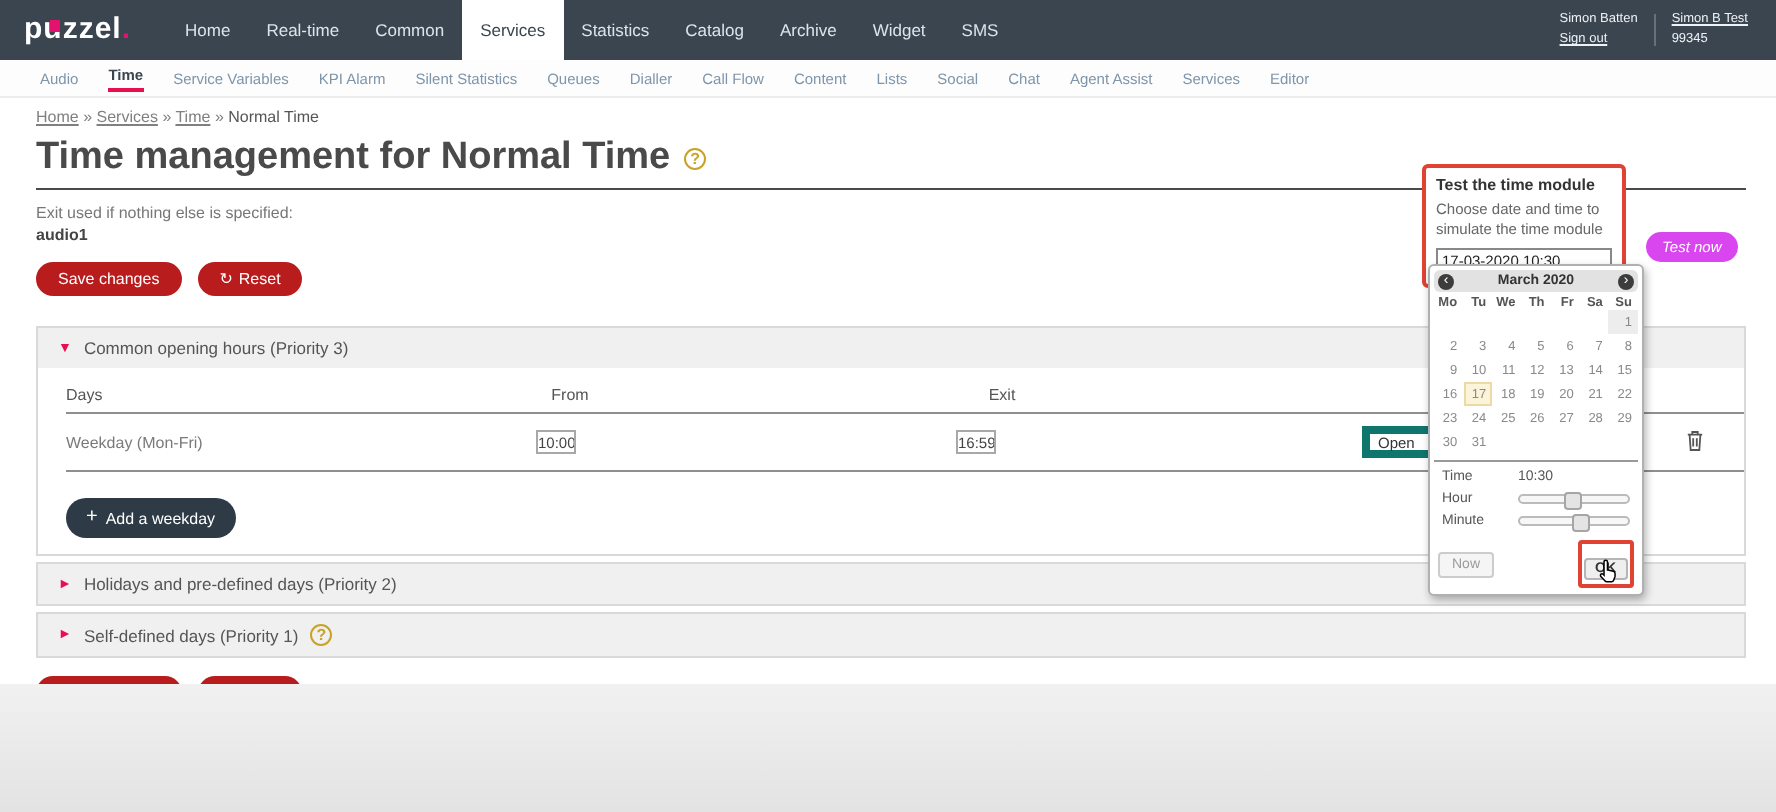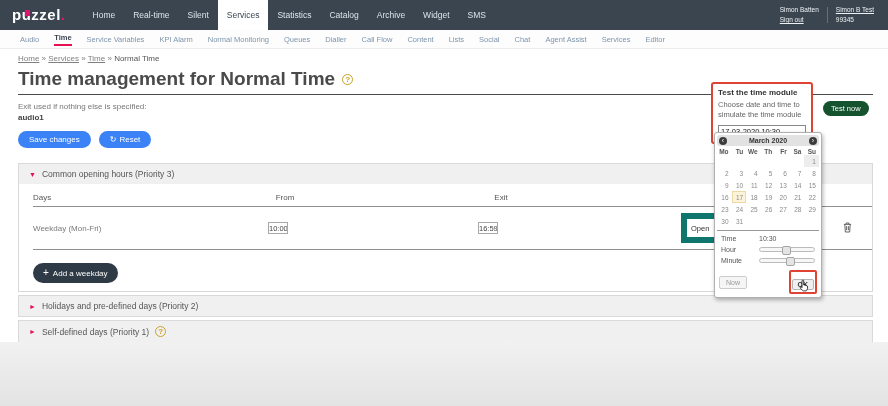--- a/index.html
+++ b/index.html
@@ -35,61 +35,61 @@
   .breadcrumb { font-size:8px; color:#808080; margin-bottom:5px; }
   .breadcrumb a { color:#808080; text-decoration:underline; cursor:pointer; }
   .breadcrumb .cur { color:#555; }
   .pagehead { display:flex; align-items:center; gap:7px; border-bottom:1px solid #4a4a4a; padding-bottom:4px; }
   .pagehead h1 { font-size:19px; font-weight:bold; color:#4a4a4a; }
   .helpq { width:11px; height:11px; border-radius:50%; border:1px solid #c9a227; color:#c9a227;
            font-size:8px; line-height:9px; text-align:center; font-weight:bold; cursor:pointer; flex:0 0 auto; }
   .exit-note { margin-top:7px; font-size:8px; color:#777; }
   .exit-value { font-size:8px; font-weight:bold; color:#444; margin-top:2px; }
   .btnrow { margin-top:9px; display:flex; gap:8px; }
-  .gbtn { background:#3b82f6; color:#fff; font-size:8px; border:none; border-radius:9px;
+  .gbtn { background:#b91c1c; color:#fff; font-size:8px; border:none; border-radius:9px;
           padding:4px 11px; display:flex; align-items:center; gap:3px; cursor:pointer; }
 
   
   .accstack { margin-top:15px; }
   .acc { border:1px solid #d9d9d9; background:#fff; }
   .acc + .acc { margin-top:3px; }
   .acc-head { background:#f0f0f0; padding:5px 10px; font-size:8.5px; color:#555;
               display:flex; align-items:center; gap:6px; cursor:pointer; }
   .tri { color:#e60f50; font-size:7px; line-height:1; }
   .acc-body { padding:2px 0 8px 14px; }
 
   .t-headrow, .t-datarow { display:grid; grid-template-columns:235px 210px 203px 112px 1fr; align-items:center; }
   .t-headrow { font-size:8px; color:#555; padding:7px 0 4px; border-bottom:1px solid #8f8f8f; }
   .t-datarow { padding:6px 0; border-bottom:1px solid #8f8f8f; font-size:8px; color:#7a7a7a; }
   .hz { display:inline-block; text-align:center; }
   .hz-io { width:34px; }
   .hz-exit { width:46px; }
   .col-del { text-align:right; padding-right:12px;font-family:Liberation Serif, serif; }
   .col-del-icon { text-align:right; padding-right:20px; }
   .time-input { width:20px; height:12px; font-size:7.5px; text-align:center; border:1px solid #a8a8a8; color:#444; }
-  .exit-select { width:44px; height:30px; border:6px solid #0f766e; font-size:7.5px; color:#333;
+  .exit-select { width:44px; height:16px; border:4px solid #0f766e; font-size:7.5px; color:#333;
                  background:#fff; display:inline-flex; align-items:center; padding-left:4px; cursor:pointer; }
   .trash { cursor:pointer; display:inline-block; }
   .addbtn { margin-top:13px; background:#2e3a45; color:#fff; font-size:8px; border:none;
             border-radius:10px; padding:5px 10px; display:flex; align-items:center; gap:4px; cursor:pointer; }
   .addbtn .plus { font-size:10px; line-height:1; }
 
   
   .footer { position:absolute; left:0; right:0; top:342px; height:64px;
             background:linear-gradient(#f1f1f1,#e3e3e3); }
 
   
   .test-annotation { position:absolute; left:711px; top:82px; width:102px; border:2px solid #e04234;
                      border-radius:3px; background:#fff; padding:4px 5px 4px; z-index:5; }
   .tm-title { font-size:8px; font-weight:bold; color:#333; }
   .tm-desc { font-size:7.5px; color:#666; line-height:1.3; margin-top:3px; }
   .tm-input { width:88px; margin-top:2px; height:12px; border:1px solid #888; font-size:7.5px;
               font-weight:normal; color:#222; padding-left:2px; }
-  .test-now { position:absolute; left:823px; top:101px; background:#14532d; color:#fff; font-size:7.5px;
-              padding:3px 8px; border-radius:8px; border:none; z-index:4; cursor:pointer; }
+  .test-now { position:absolute; left:823px; top:116px; background:#d946ef; color:#fff; font-size:7.5px;
+              padding:3px 8px; border-radius:8px; border:none; z-index:4; cursor:pointer;font-style:italic; }
 
   
   .calendar { position:absolute; left:714px; top:132px; width:108px; background:#fff;
               border:1px solid #b0b0b0; border-radius:3px; box-shadow:1px 2px 4px rgba(0,0,0,.3);
               z-index:6; padding:2px 2px 3px; }
   .cal-head { display:flex; align-items:center; justify-content:space-between; background:#e2e2e2;
               border-radius:3px; height:11px; padding:0 2px; }
   .cal-nav { width:8px; height:8px; border-radius:50%; background:#3c3c3c; color:#fff; font-size:7px;
              line-height:7px; text-align:center; cursor:pointer; }
   .cal-month { font-size:7px; font-weight:bold; color:#333; }
@@ -118,21 +118,21 @@
   .cursor-icon { position:absolute; left:7px; top:7px; width:13px; height:13px; pointer-events:none; }
 </style>
 </head>
 <body>
 
 <div class="topbar">
   <div class="logo"><span>puzzel</span><span class="dot">.</span><span class="usq"></span></div>
   <div class="topnav">
     <span class="tab">Home</span>
     <span class="tab">Real-time</span>
-    <span class="tab">Silent</span>
+    <span class="tab">Common</span>
     <span class="tab active">Services</span>
     <span class="tab">Statistics</span>
     <span class="tab">Catalog</span>
     <span class="tab">Archive</span>
     <span class="tab">Widget</span>
     <span class="tab">SMS</span>
   </div>
   <div class="tb-spacer"></div>
   <div class="userbox">
     <div class="ucol">
@@ -145,21 +145,21 @@
       <div>99345</div>
     </div>
   </div>
 </div>
 
 <div class="subnav">
   <span class="sitem">Audio</span>
   <span class="sitem active">Time</span>
   <span class="sitem">Service Variables</span>
   <span class="sitem">KPI Alarm</span>
-  <span class="sitem">Normal Monitoring</span>
+  <span class="sitem">Silent Statistics</span>
   <span class="sitem">Queues</span>
   <span class="sitem">Dialler</span>
   <span class="sitem">Call Flow</span>
   <span class="sitem">Content</span>
   <span class="sitem">Lists</span>
   <span class="sitem">Social</span>
   <span class="sitem">Chat</span>
   <span class="sitem">Agent Assist</span>
   <span class="sitem">Services</span>
   <span class="sitem">Editor</span>

